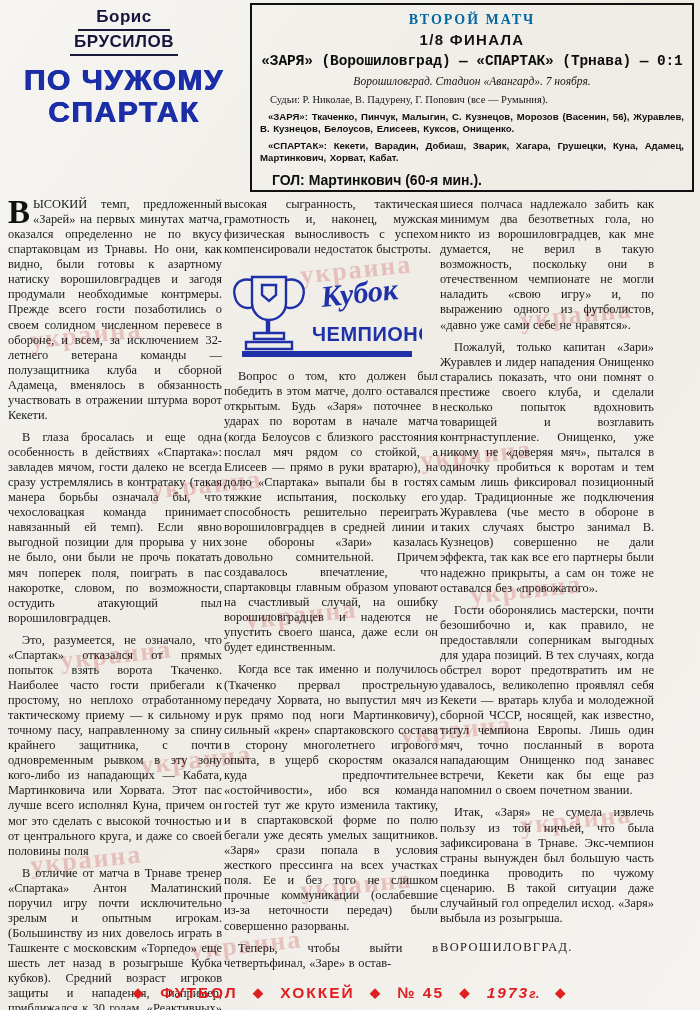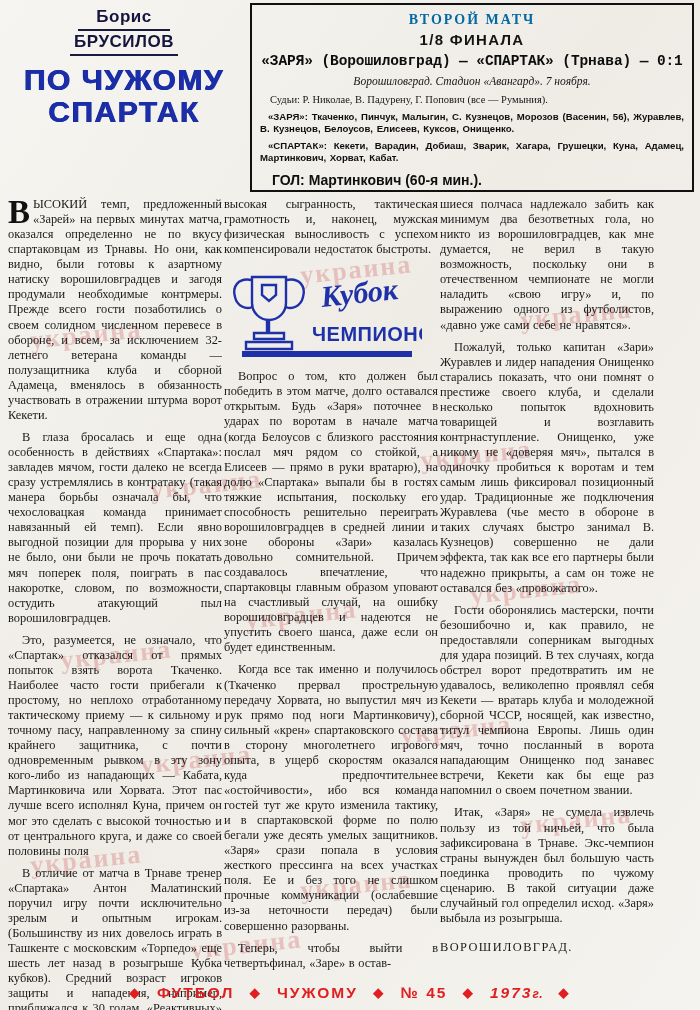--- a/index.html
+++ b/index.html
@@ -323,21 +323,21 @@
       <p>Итак, «Заря» не сумела извлечь пользу из той ничьей, что была зафиксирована в Трнаве. Экс-чемпион страны вынужден был большую часть поединка проводить по чужому сценарию. В такой ситуации даже случайный гол определил исход. «Заря» выбыла из розыгрыша.</p>
       <p class="dateline">ВОРОШИЛОВГРАД.</p>
     </div>
 
   </div>
 
   <div id="footer">
     <span class="dia">◆</span>
     <span>ФУТБОЛ</span>
     <span class="dia">◆</span>
-    <span>ЧУЖОМУ</span>
+    <span>ХОККЕЙ</span>
     <span class="dia">◆</span>
     <span>№ 45</span>
     <span class="dia">◆</span>
     <span class="ital">1973</span><span class="ital small">г.</span>
     <span class="dia">◆</span>
   </div>
 
 </div>
 
 </body></html>

